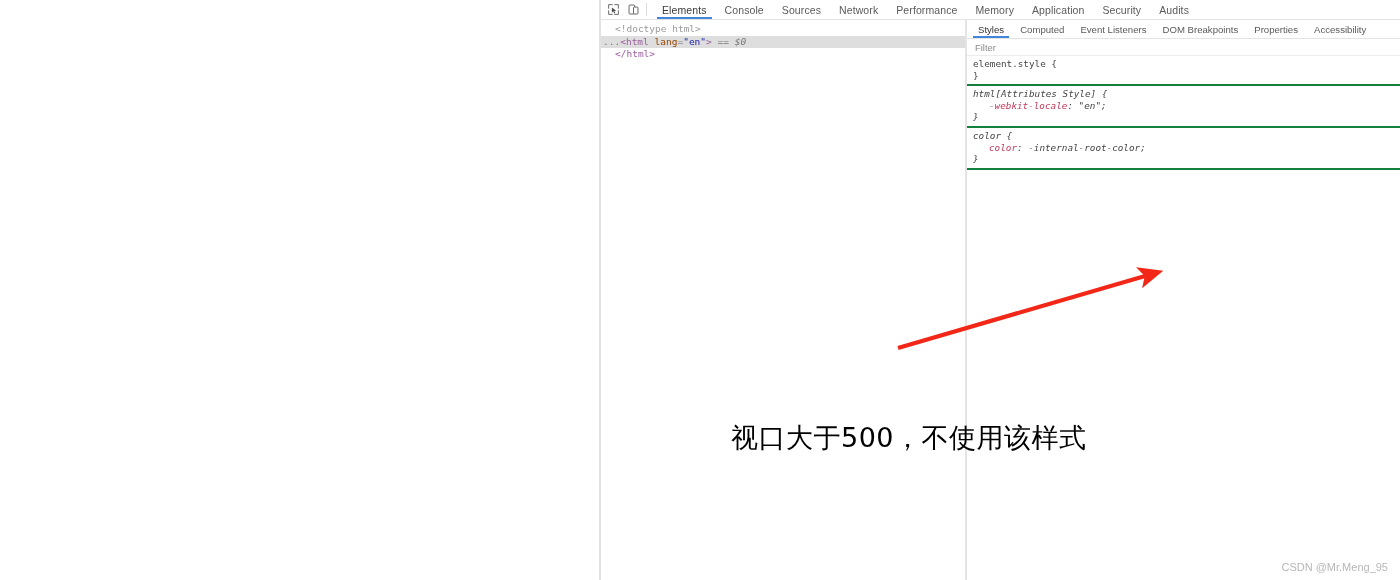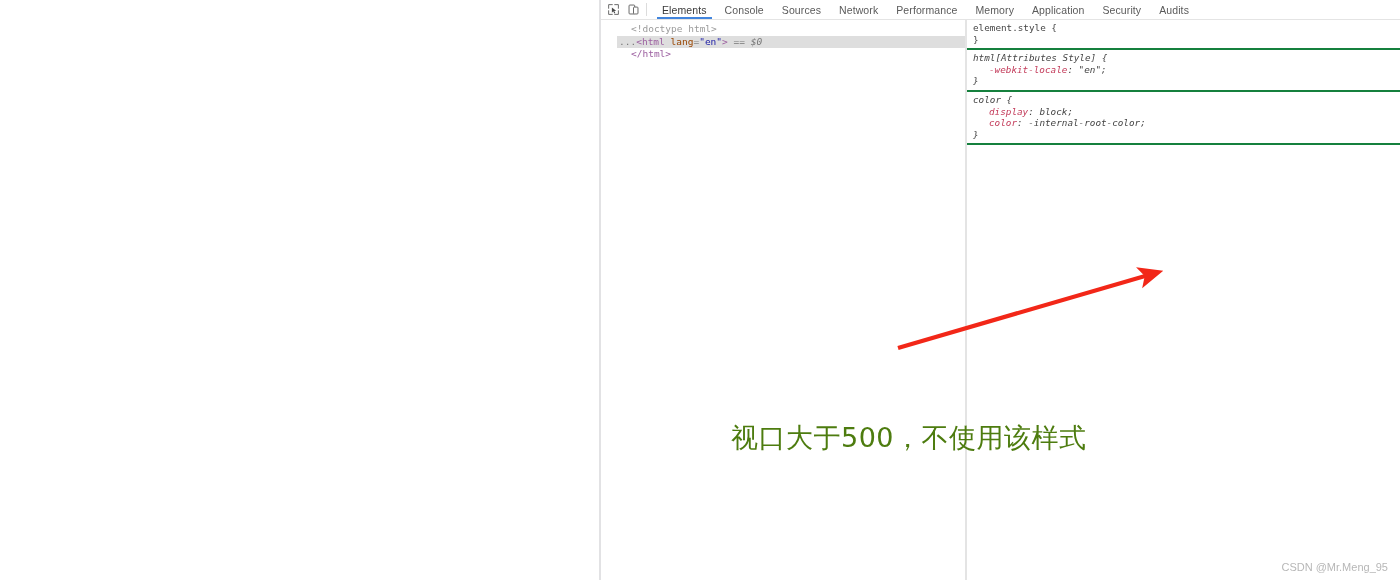--- a/index.html
+++ b/index.html
@@ -93,21 +93,21 @@
     content: "";
     position: absolute;
     left: 4px; right: 4px; bottom: 0;
     height: 2px;
     background: #4285dd;
   }
 
   
   .dom-panel {
     position: absolute;
-    left: 16px; top: 20px;
+    left: 0; top: 20px;
     width: 364px; height: 560px;
     background: #ffffff;
     overflow: hidden;
   }
   .dom-tree {
     padding: 3px 0 0 0;
     font-family: "DejaVu Sans Mono", monospace;
     font-size: 9.5px;
     line-height: 12.6px;
     color: #444;
@@ -224,21 +224,21 @@
     position: absolute;
     left: 880px; top: 250px;
     width: 300px; height: 120px;
     pointer-events: none;
   }
   .cn-note {
     position: absolute;
     left: 731px; top: 420px;
     font-family: "DejaVu Sans", sans-serif;
     font-size: 27px;
-    color: #4d7c0f;
+    color: #000000;
     white-space: nowrap;
     letter-spacing: .5px;
   }
   .watermark {
     position: absolute;
     right: 12px; bottom: 7px;
     font-size: 11px;
     color: #b7b7b7;
     font-family: "Liberation Sans", sans-serif;
     white-space: nowrap;
@@ -318,36 +318,58 @@
           <span class="t-tag">&lt;/html&gt;</span>
         </div>
 
       </div>
     </div>
 
     <div class="v-split"></div>
 
     <div class="styles-panel">
 
-
+      <div class="styles-tabs">
+        <div class="styles-tab active">
+            <span>Styles</span>
+          </div>
+        <div class="styles-tab">
+            <span>Computed</span>
+          </div>
+        <div class="styles-tab">
+            <span>Event Listeners</span>
+          </div>
+        <div class="styles-tab">
+            <span>DOM Breakpoints</span>
+          </div>
+        <div class="styles-tab">
+            <span>Properties</span>
+          </div>
+        <div class="styles-tab">
+            <span>Accessibility</span>
+          </div>
+      </div>
+
+      <div class="filter-bar">
+        <input type="text" placeholder="Filter" style="">
+      </div>
 
       <div class="rule-block">
         <div class="sel">element.style {</div>
         <div class="sel">}</div>
       </div>
 
       <div class="rule-block italic">
         <div class="sel">html[Attributes Style] {</div>
         <div class="decl"><span class="prop italic">-webkit-locale</span><span class="val italic">:</span>&nbsp;<span class="val italic">"en";</span></div>
         <div class="sel">}</div>
       </div>
 
       <div class="rule-block italic">
         <div class="sel">color {</div>
-        <div class="decl"><span class="prop italic">display</span><span class="val italic">:</span>&nbsp;<span class="val italic">block;</span></div>
         <div class="decl"><span class="prop italic">color</span><span class="val italic">:</span>&nbsp;<span class="val italic">-internal-root-color;</span></div>
         <div class="sel">}</div>
       </div>
 
     </div>
   </div>
 
   <svg class="arrow-svg" viewBox="0 0 300 120">
     <defs>
       <marker id="ahead" markerWidth="6" markerHeight="6" refX="3.2" refY="3" orient="auto" markerUnits="strokeWidth">

